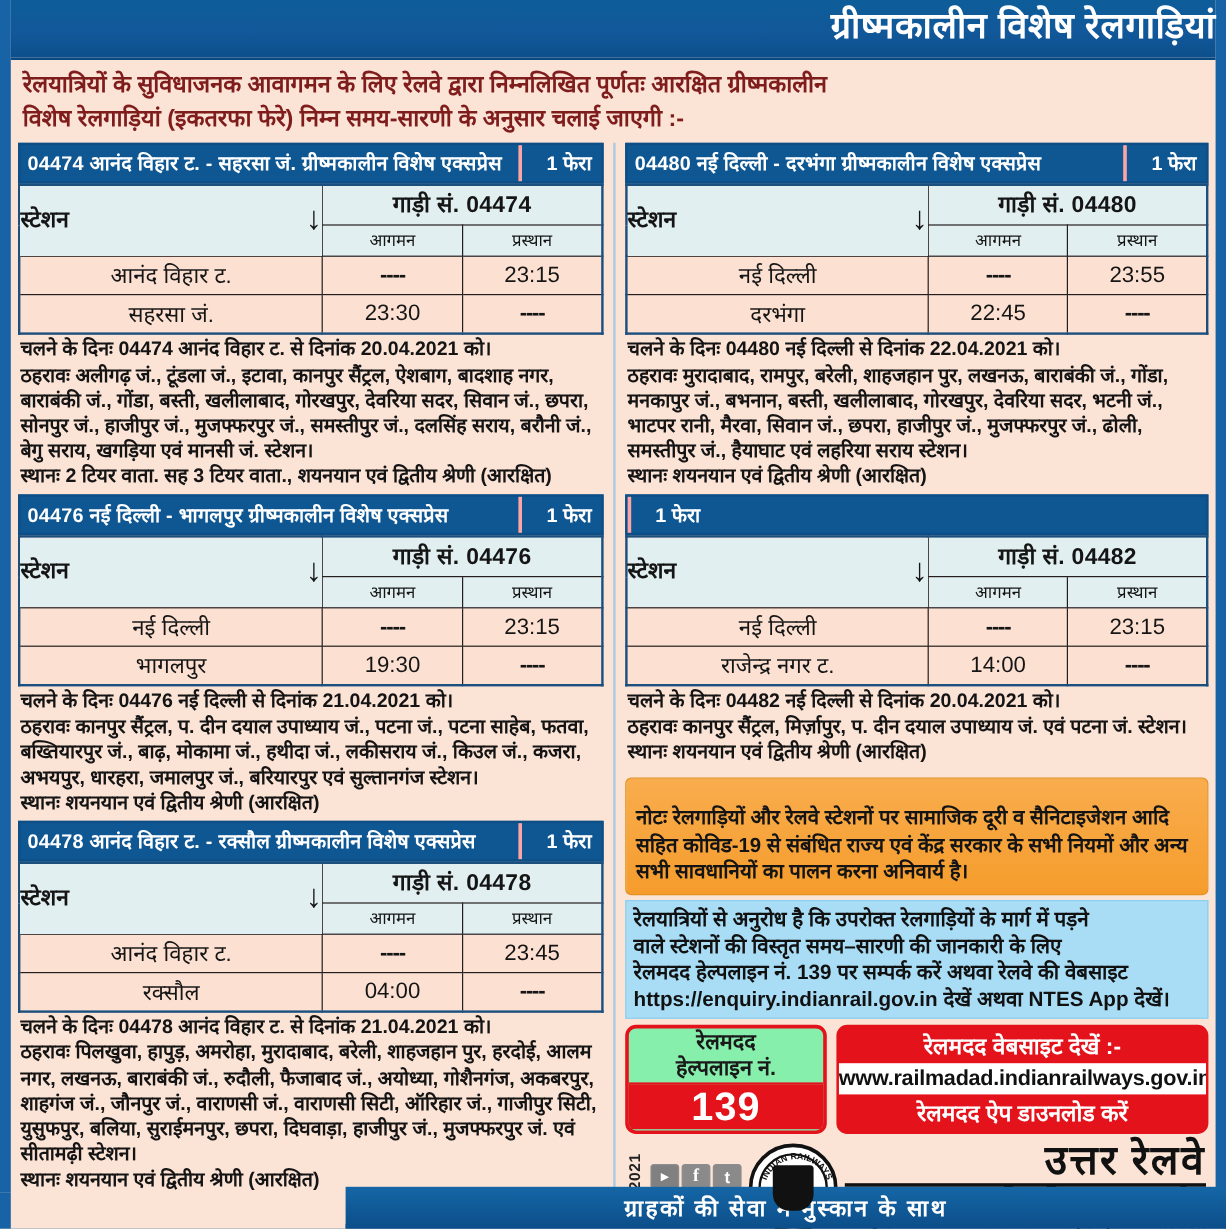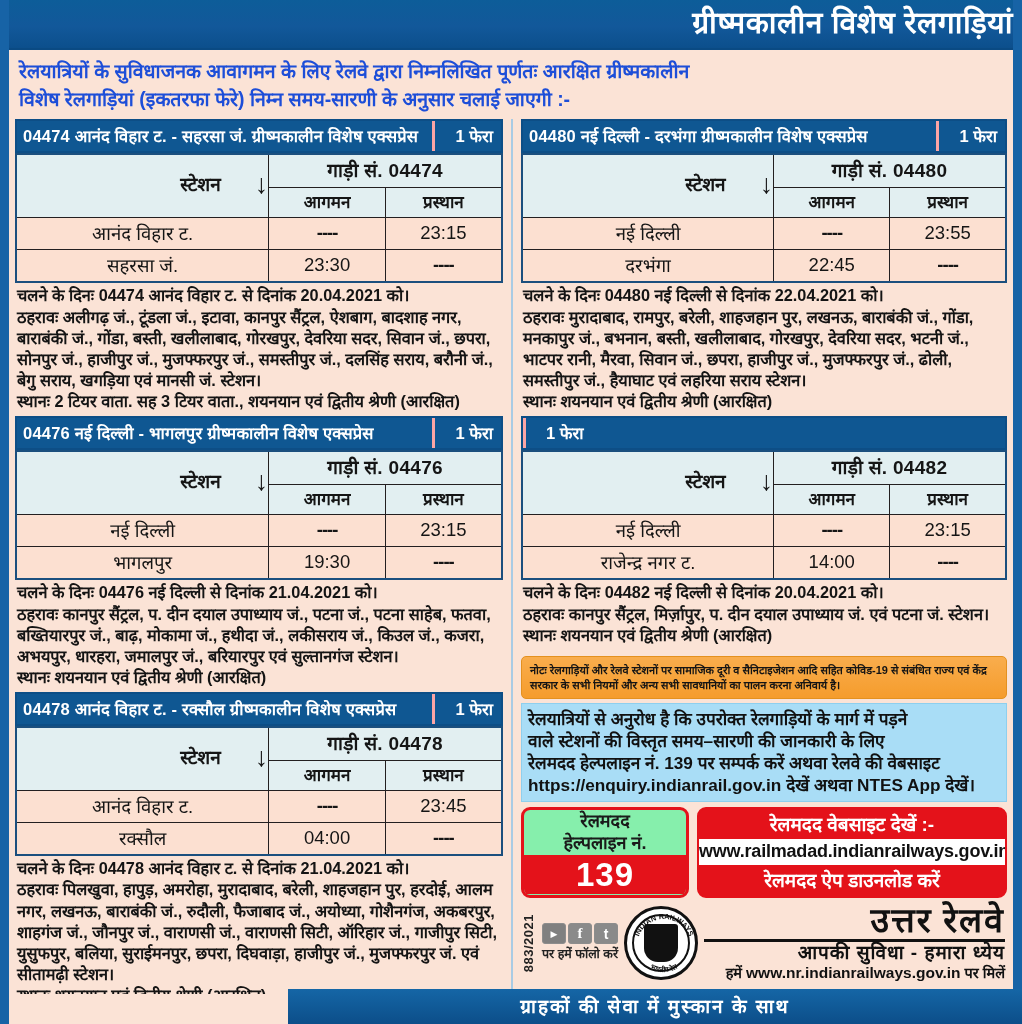--- a/index.html
+++ b/index.html
@@ -31,21 +31,21 @@
     letter-spacing: .5px;
     line-height: 1.1;
     flex: 0 0 auto;
     border-bottom: 2px solid #0a4a83;
   }
   
   .intro {
     padding: 8px 10px 4px 10px;
     font-size: 19.5px;
     line-height: 1.42;
-    color: #1d4ed8;
+    color: #7f1d1d;
     font-weight: 600;
     flex: 0 0 auto;
   }
   
   .columns {
     display: flex;
     flex: 1 1 auto;
     padding: 2px 6px 0 6px;
     gap: 8px;
     min-height: 0;
@@ -85,29 +85,29 @@
   }
   table.sched td, table.sched th {
     border: 1.4px solid #231f20;
     text-align: center;
     font-size: 19px;
     padding: 2px 2px 4px 2px;
     color: #151515;
   }
   table.sched .hdr { background: #e2eff1; font-weight: bold; }
   table.sched .trainno { font-size: 19px; font-weight: bold; letter-spacing: .3px; }
-  table.sched .subhdr { font-size: 17px; font-weight: bold; }
+  table.sched .subhdr { font-size: 14px; font-weight: normal; }
   table.sched .body-row td { background: #fce0d1; font-size: 18.5px; }
   .stn-cell {
     position: relative;
     font-size: 26px; font-weight: bold;
     padding: 0 0 4px 0 !important;
   }
   .stn-cell .stn-inner {
-    display: flex; align-items: center; justify-content: flex-end; gap: 34px;
+    display: flex; align-items: center; justify-content: space-between; gap: 34px;
     height: 100%;
   }
   .arrow-glyph { font-size: 27px; line-height: .9; font-weight: bold; }
   .dashes { letter-spacing: -1px; font-weight: bold; }
 
   
   .details {
     font-size: 16.3px;
     line-height: 1.30;
     color: #141414;
@@ -116,23 +116,23 @@
   }
   .details p { margin: 0; }
   .details b { font-weight: bold; }
 
   
   .note-box {
     background: #f8a740;
     background: linear-gradient(180deg,#f9ad4d,#f59c2c);
     border: 1px solid #e4911f;
     border-radius: 5px;
-    padding: 6px 8px 6px 8px;
+    padding: 22px 8px 6px 8px;
     margin: 6px 0 4px 0;
-    font-size: 11px;
+    font-size: 17px;
     line-height: 1.34;
     font-weight: bold;
     color: #141414;
   }
   .info-box {
     background: #a9ddf6;
     border: 1px solid #8ecfee;
     padding: 4px 6px 5px 6px;
     font-size: 17.2px;
     line-height: 1.28;

